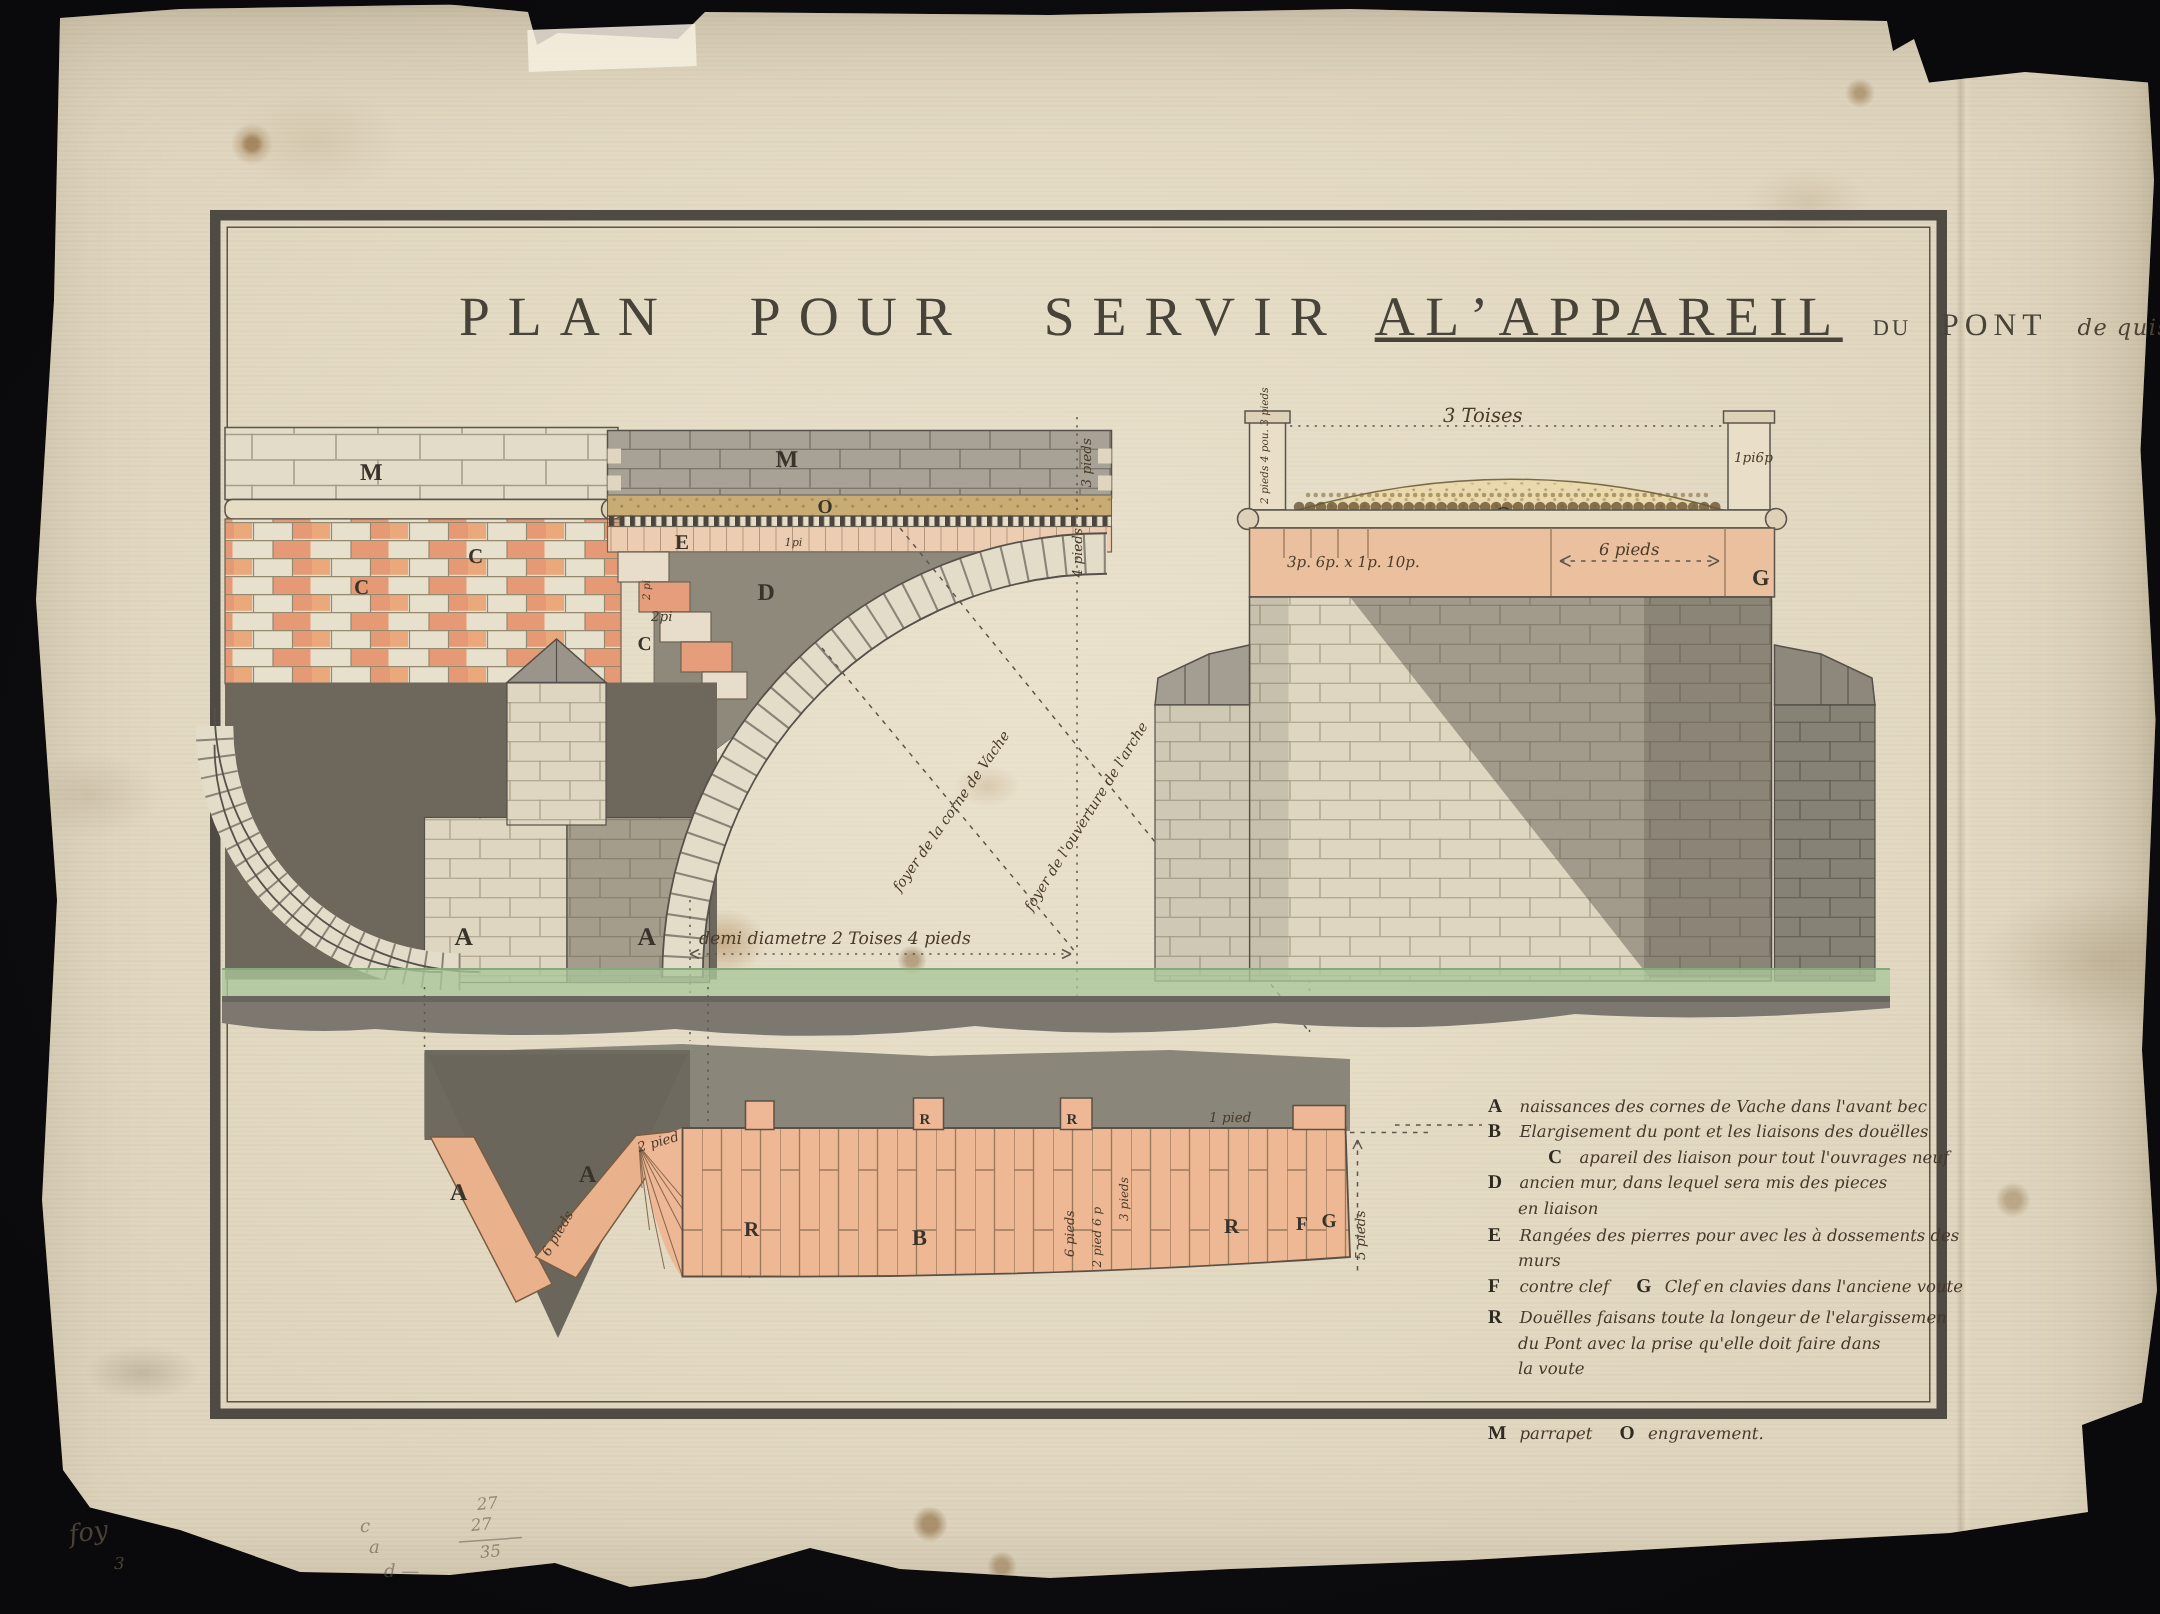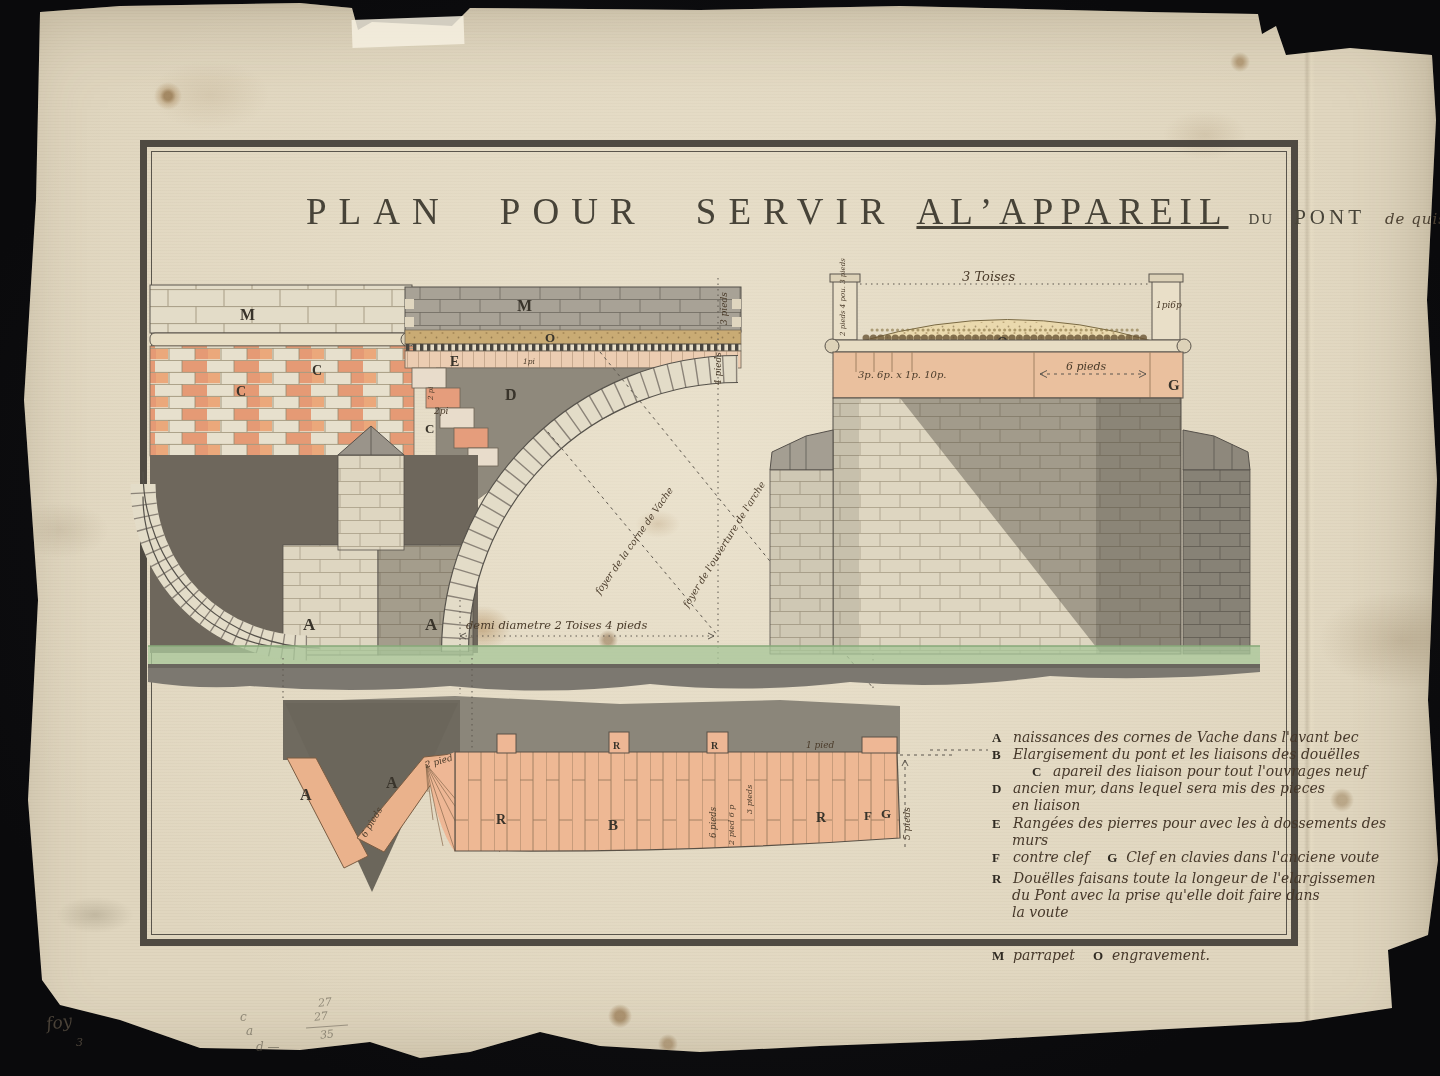--- a/index.html
+++ b/index.html
@@ -45,21 +45,21 @@
   
   svg.art{position:absolute;left:0;top:0;}
   .lb{font-family:"Liberation Serif",serif;font-weight:bold;fill:#39342b;}
   .hw{font-family:"DejaVu Serif",serif;font-style:italic;fill:#4a3b2a;}
   .dot{stroke:#5d574e;stroke-dasharray:1.5 4;fill:none;stroke-width:1;}
   .dsh{stroke:#5d574e;stroke-dasharray:3 4;fill:none;stroke-width:1;}
   
   .legend-row{position:absolute;white-space:nowrap;color:#46382a;}
   .lg-key{display:inline-block;min-width:17px;font-family:"Liberation Serif",serif;
     font-weight:bold;font-size:13px;color:#2f2a22;}
-  .lg-txt{font-family:"DejaVu Serif",serif;font-style:italic;font-size:14px;}
+  .lg-txt{font-family:"DejaVu Serif",serif;font-style:italic;font-size:11px;}
   .lg-key2{display:inline-block;min-width:15px;margin-left:14px;font-family:"Liberation Serif",serif;
     font-weight:bold;font-size:13px;color:#2f2a22;}
   
   .ink-script{position:absolute;font-family:"DejaVu Serif",serif;font-style:italic;color:#4a4238;}
   .pencil{position:absolute;font-family:"DejaVu Serif",serif;font-style:italic;color:rgba(92,86,74,.6);}
   .pencil-line{position:absolute;width:42px;height:1px;background:rgba(92,86,74,.5);transform:rotate(-4deg);}
 </style>
 </head>
 <body>
 

